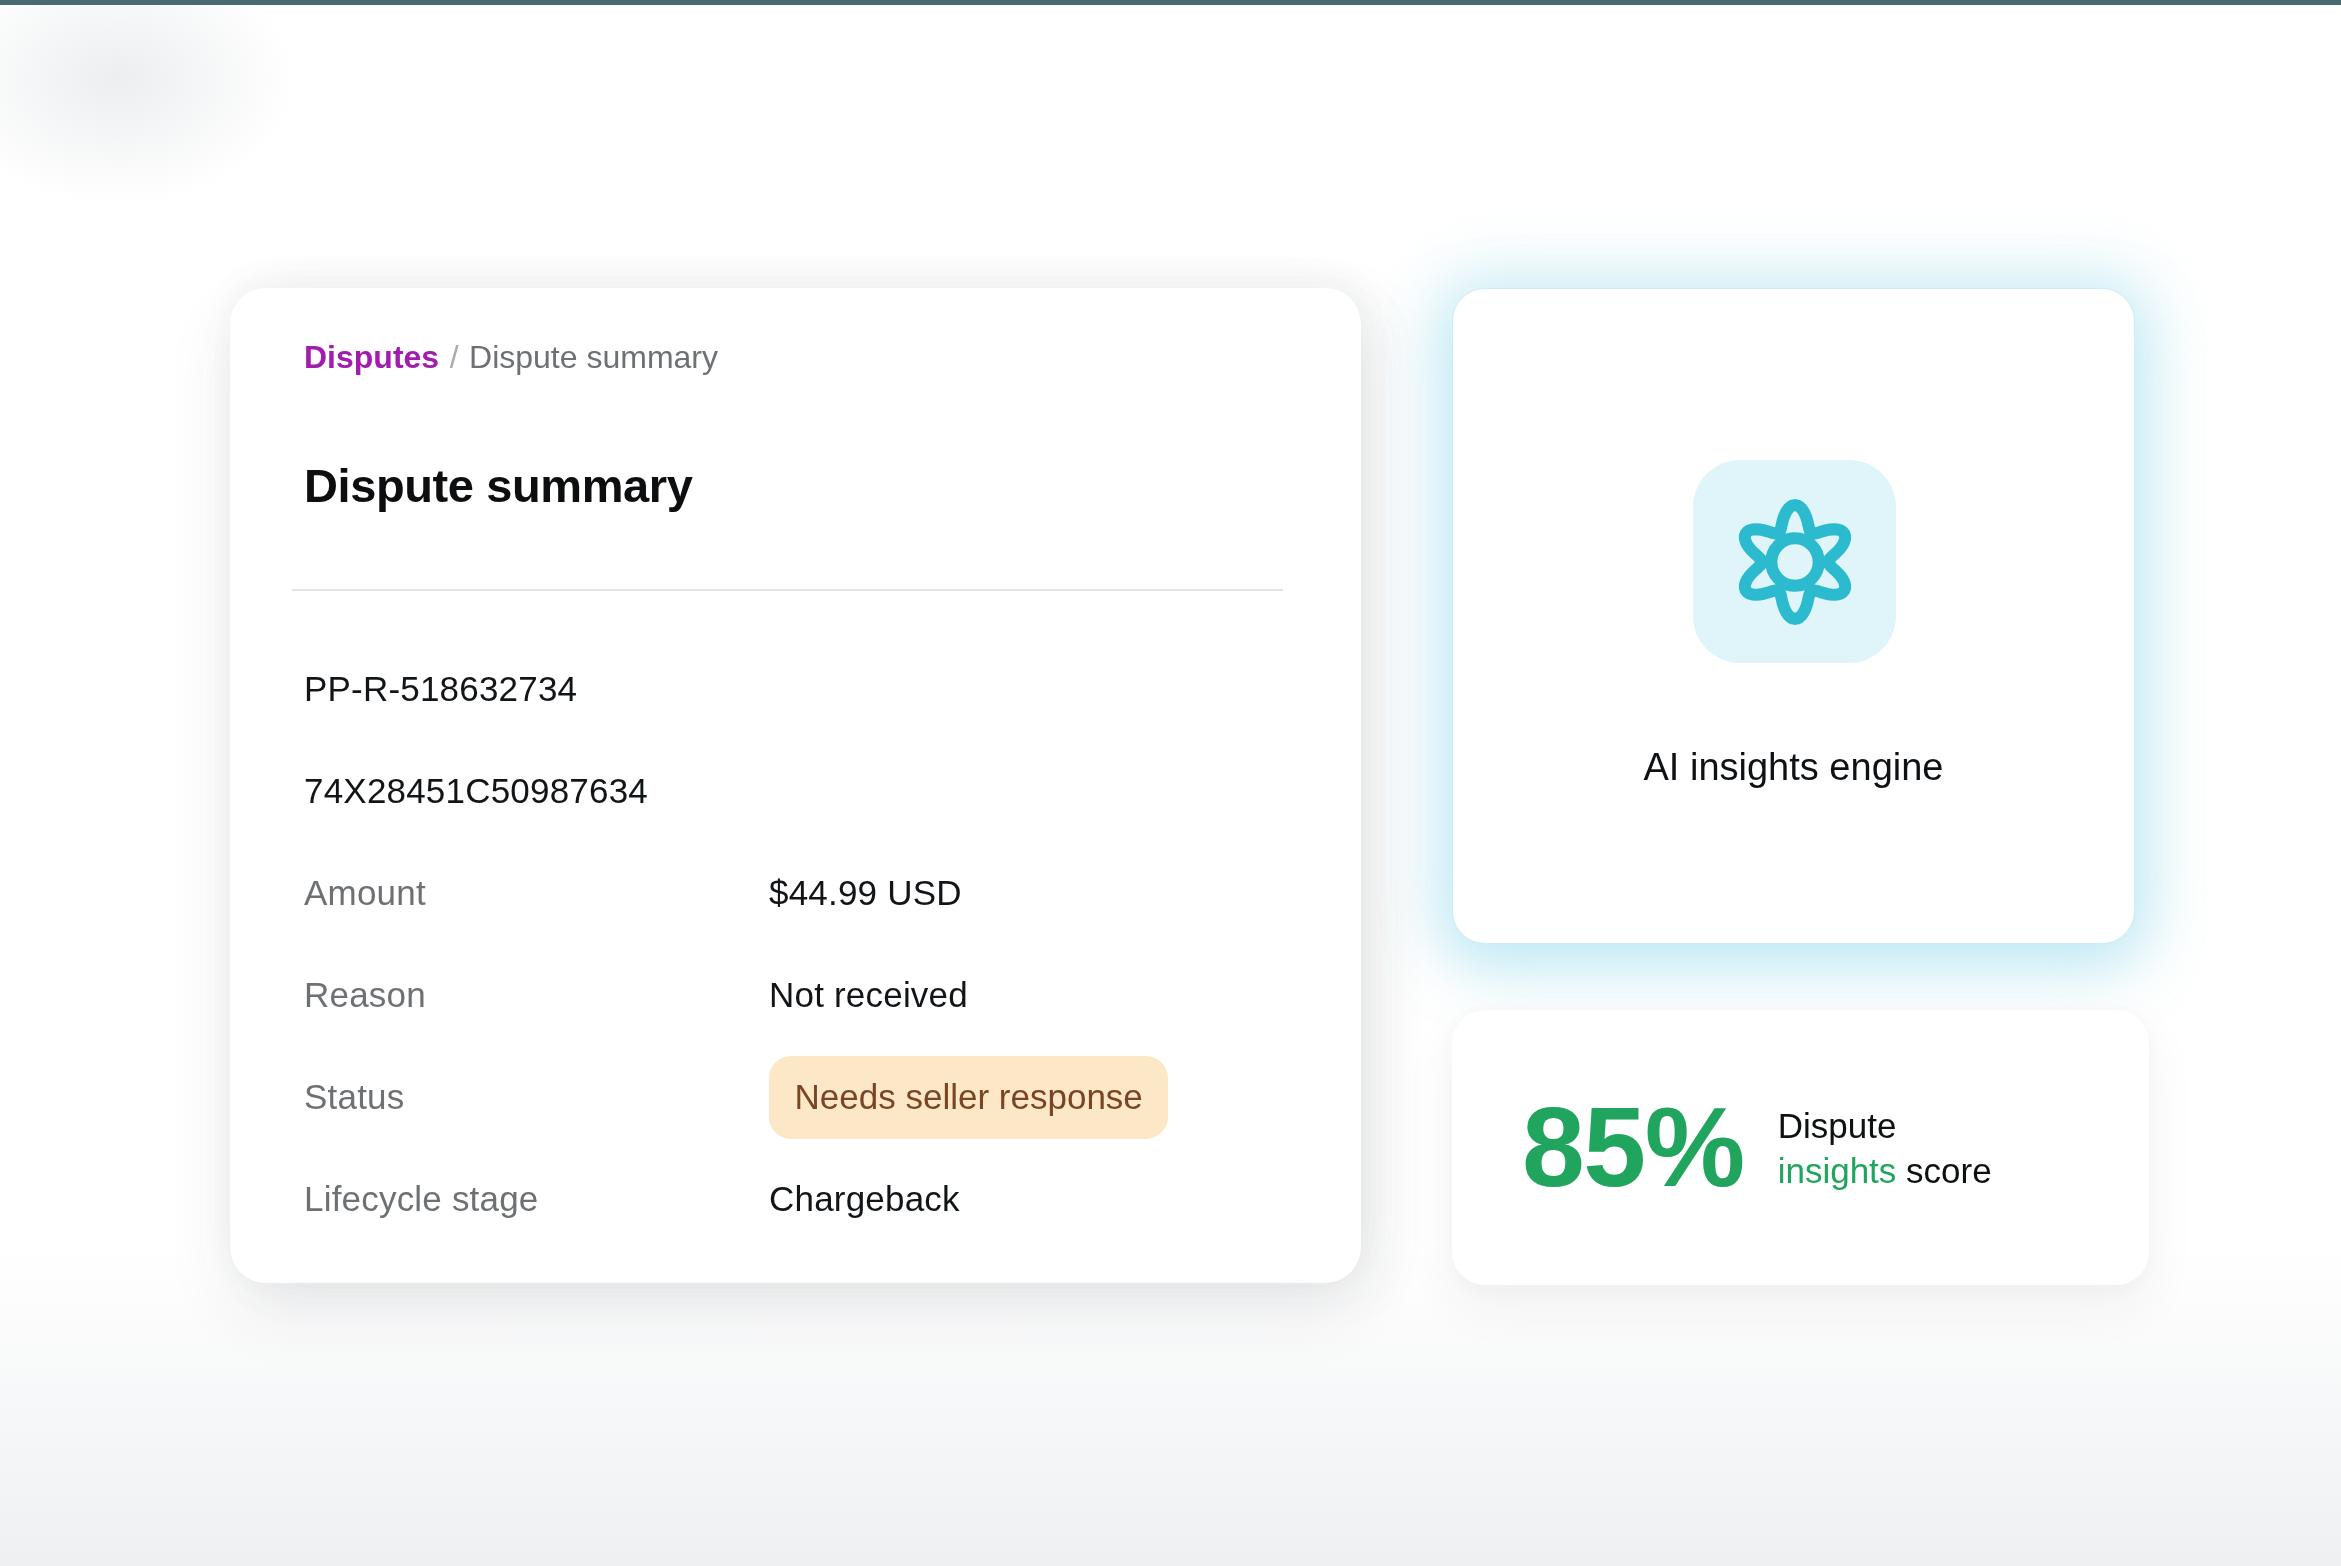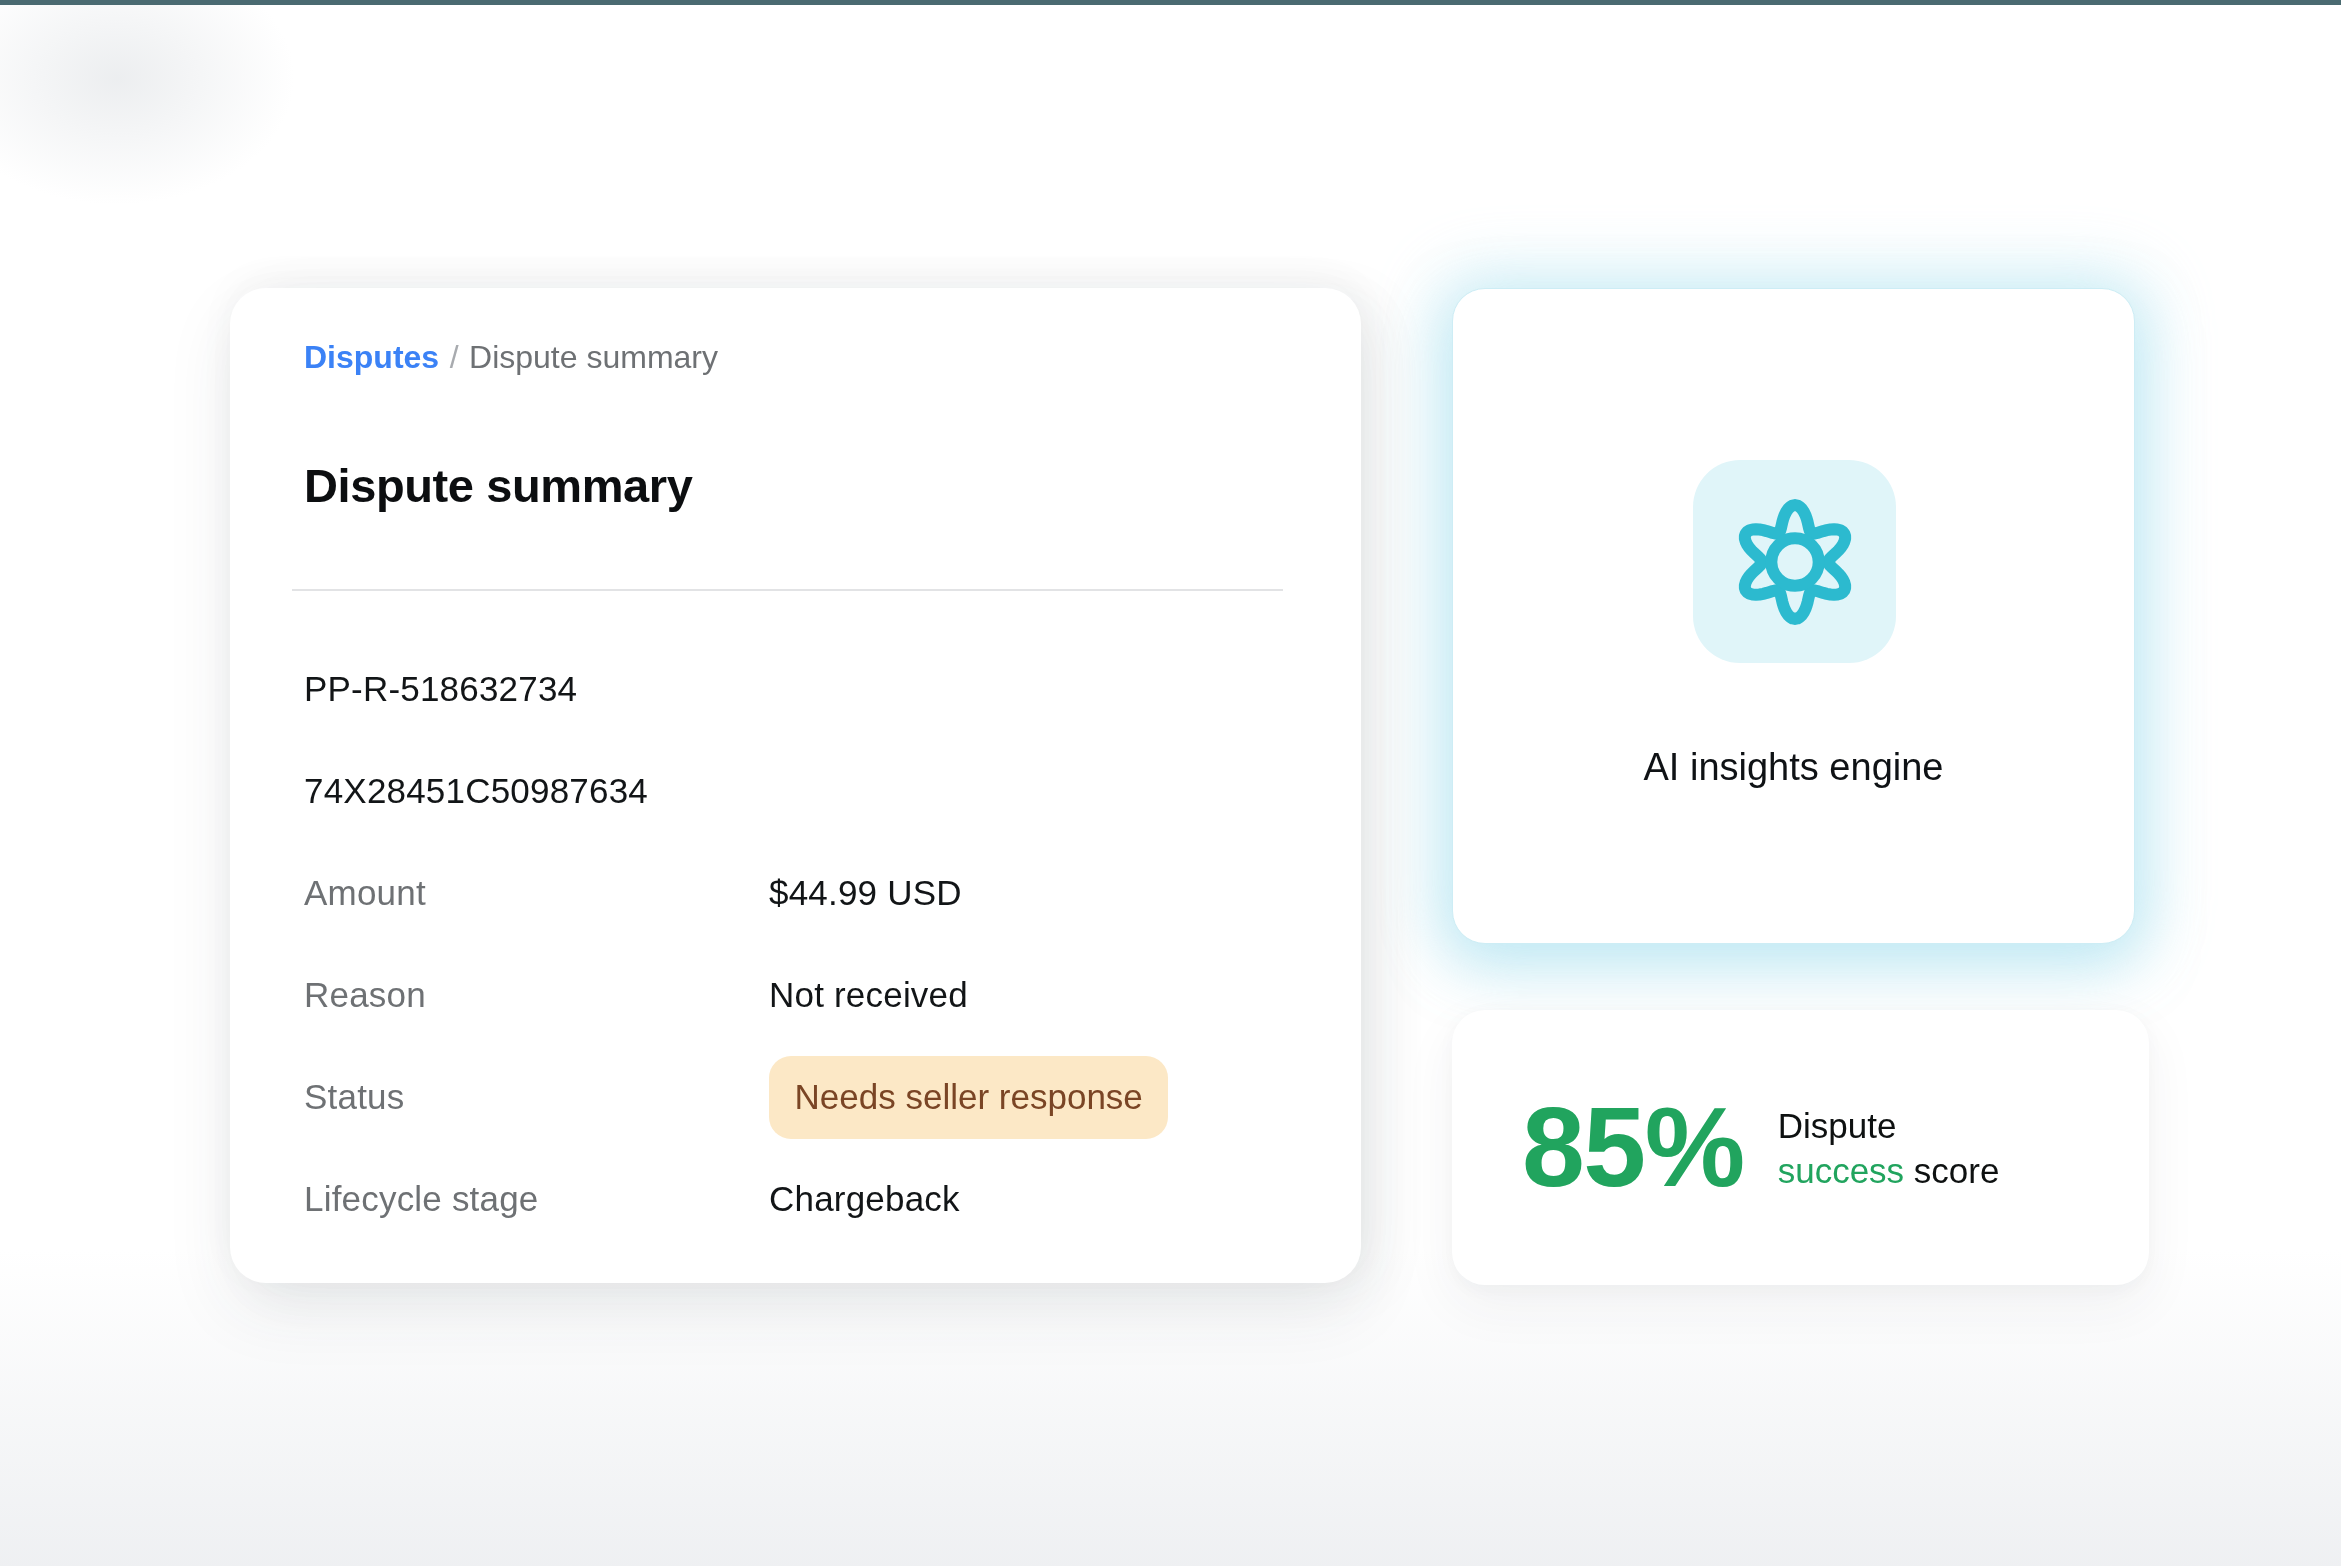--- a/index.html
+++ b/index.html
@@ -18,21 +18,21 @@
     background:linear-gradient(180deg, rgba(236,238,240,0) 0%, rgba(233,235,238,0.75) 100%);}
   .glow-ai{position:absolute;left:1354px;top:188px;width:888px;height:873px;
     background:radial-gradient(closest-side at 50% 50%, rgba(178,227,241,0.6), rgba(178,227,241,0) 70%);}
   
   .summary-card{
     position:absolute;left:230px;top:288px;width:1131px;height:995px;
     background:#ffffff;border-radius:36px;z-index:2;
     box-shadow:0 25.6px 68px rgba(45,55,65,0.085), 0 -9px 38px rgba(45,55,65,0.035), 22.6px 7.5px 53px rgba(45,55,65,0.05);
   }
   .breadcrumb{position:absolute;left:74px;top:48px;font-size:32px;line-height:42px;white-space:nowrap;}
-  .crumb-link{color:#3b82f6;font-weight:600;text-decoration:none;cursor:pointer;}
+  .crumb-link{color:#a21caf;font-weight:600;text-decoration:none;cursor:pointer;}
   .crumb-sep{color:#A8ABAF;font-weight:400;margin:0 10.5px;}
   .crumb-current{color:#6E7174;font-weight:400;}
   .card-title{position:absolute;left:74px;top:167px;font-size:47px;line-height:62px;
     font-weight:700;color:#0C0E10;letter-spacing:-0.4px;}
   .divider{position:absolute;left:62px;right:78px;top:301px;height:2.3px;background:#E2E3E5;}
   .rows{position:absolute;left:74px;right:78px;top:350px;}
   .row{display:flex;align-items:center;height:102px;}
   .row-label{flex:0 0 465px;font-size:35px;color:#6E7174;font-weight:400;letter-spacing:0.2px;}
   .row-value{font-size:35px;color:#121517;font-weight:500;letter-spacing:0.2px;}
   .badge{
@@ -113,18 +113,18 @@
         <circle cx="50" cy="50" r="15" stroke="#2CBACF" stroke-width="7.6" fill="none"></circle>
       </svg>
     </div>
     <div class="ai-title">AI insights engine</div>
   </div>
 
   <div class="score-card">
     <div class="score-value">85%</div>
     <div class="score-label">
       <span>Dispute</span><br>
-      <span class="score-highlight">success</span> <span>score</span>
+      <span class="score-highlight">insights</span> <span>score</span>
     </div>
   </div>
 
 </div>
 
 
 </body></html>

